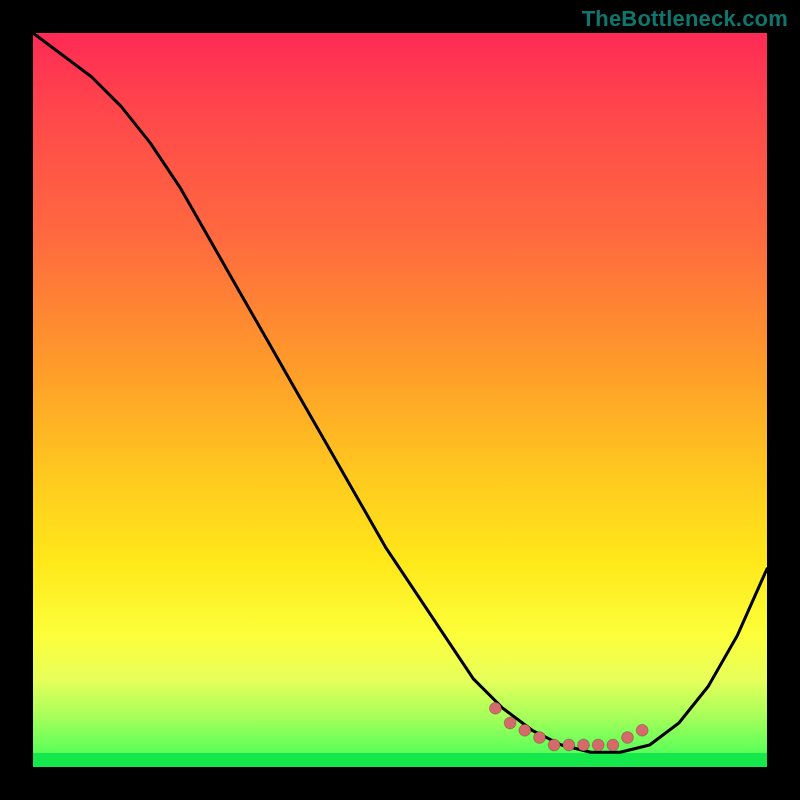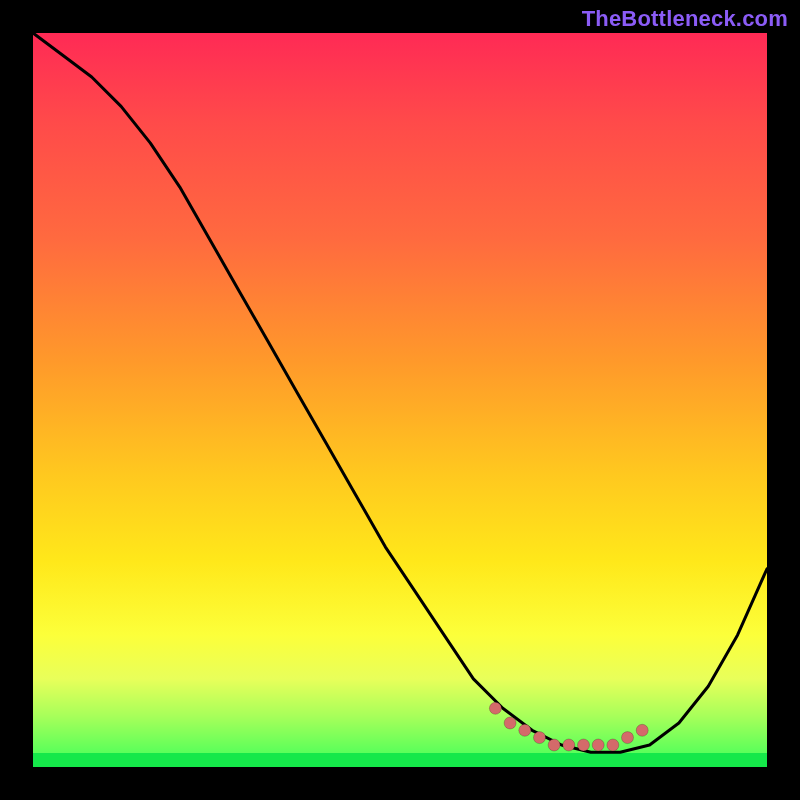--- a/index.html
+++ b/index.html
@@ -35,21 +35,21 @@
       #ffe81a 72%,
       #fcff3a 82%,
       #e8ff5a 88%,
       #a8ff5a 93%,
       #3dff5a 100%);
   }
   .watermark {
     position: absolute;
     top: 6px;
     right: 12px;
-    color: #8b5cf6;
+    color: #0f766e;
     font-size: 22px;
     font-weight: 600;
     letter-spacing: 0.2px;
     user-select: none;
   }
   svg.curve {
     position: absolute;
     left: 0;
     top: 0;
     width: 734px;

